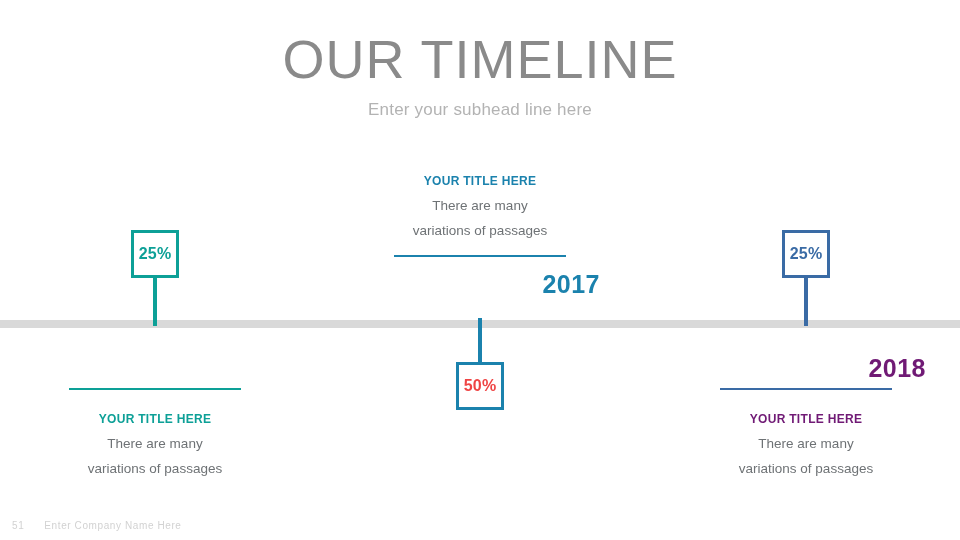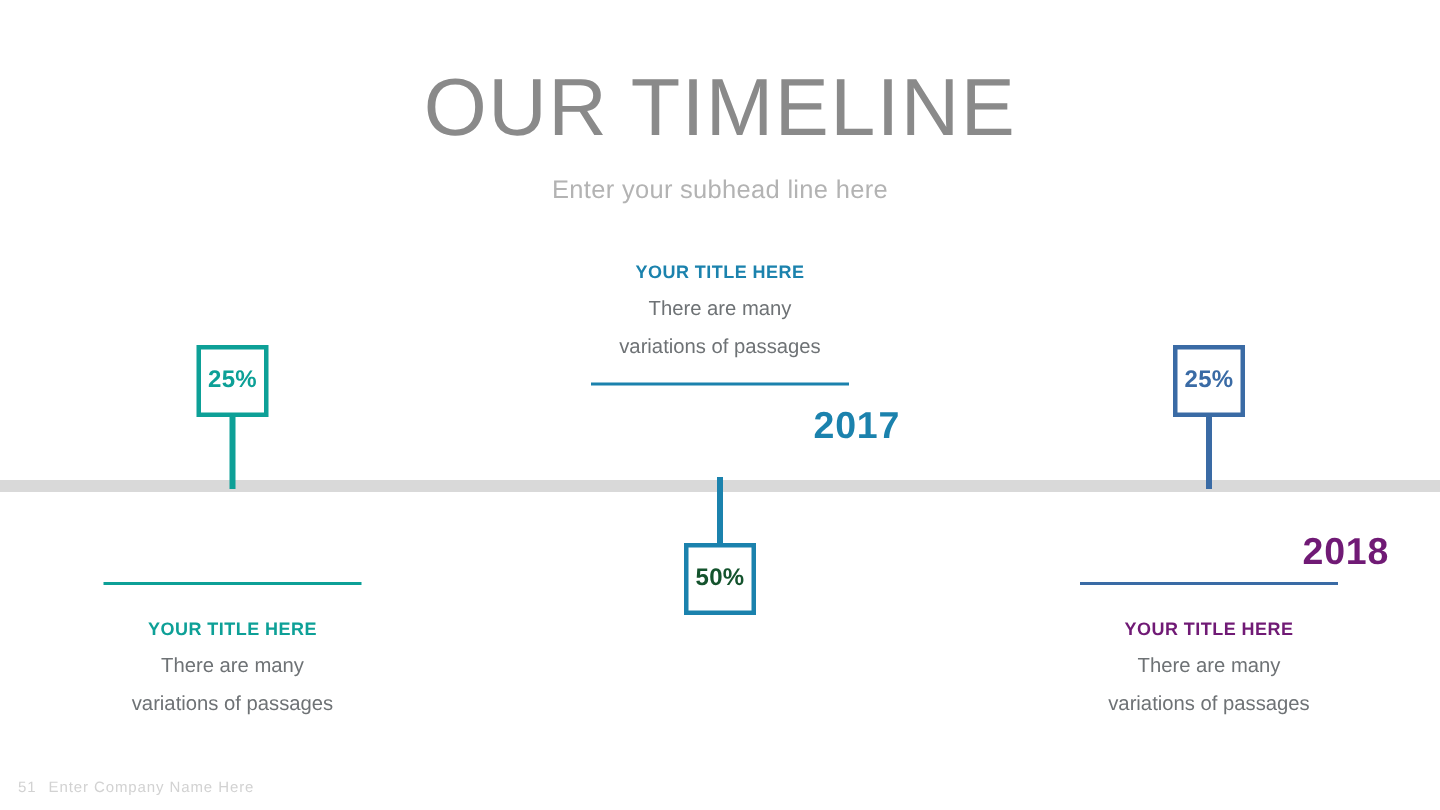--- a/index.html
+++ b/index.html
@@ -27,21 +27,21 @@
     left: 0;
     width: 960px;
     text-align: center;
   }
   .slide-title {
     font-size: 54px;
     font-weight: 400;
     letter-spacing: 1px;
     color: #8a8a8a;
     line-height: 1.05;
-    margin: 16px;
+    margin: 3px;
   }
   .slide-subtitle {
     font-size: 17px;
     font-weight: 400;
     color: #b3b3b3;
     margin: 12px 0 0 0;
     letter-spacing: 0.2px;
   }
 
   
@@ -90,21 +90,21 @@
     top: -42px;
     height: 48px;
     background: #0da097;
   }
 
   
   .marker-center .pct-box {
     left: -24px;
     top: 42px;
     border: 3px solid #1b82ad;
-    color: #14532d;
+    color: #ef4444;
   }
   .marker-center .stem {
     left: -2px;
     top: -2px;
     height: 46px;
     background: #1b82ad;
   }
 
   
   .marker-right .pct-box {
@@ -168,21 +168,21 @@
   .theme-navy.year   { color: #701a75; }
   .theme-navy  .divider { background: #3a6ba5; }
 
   
   .footer {
     position: absolute;
     left: 12px;
     bottom: 9px;
     display: flex;
     align-items: flex-start;
-    gap: 8px;
+    gap: 20px;
     font-size: 10px;
     color: #d2d2d2;
     letter-spacing: 0.6px;
   }
 </style>
 </head>
 <body>
 
 <div class="slide">
 

